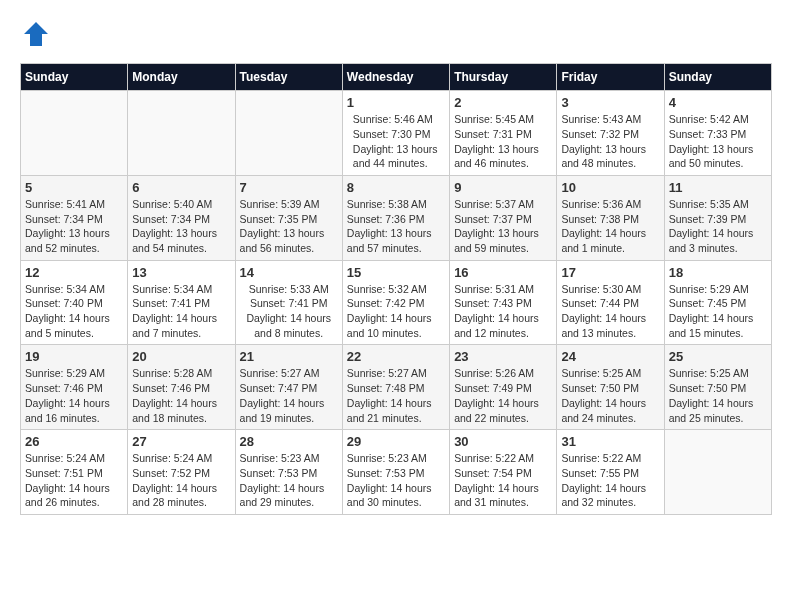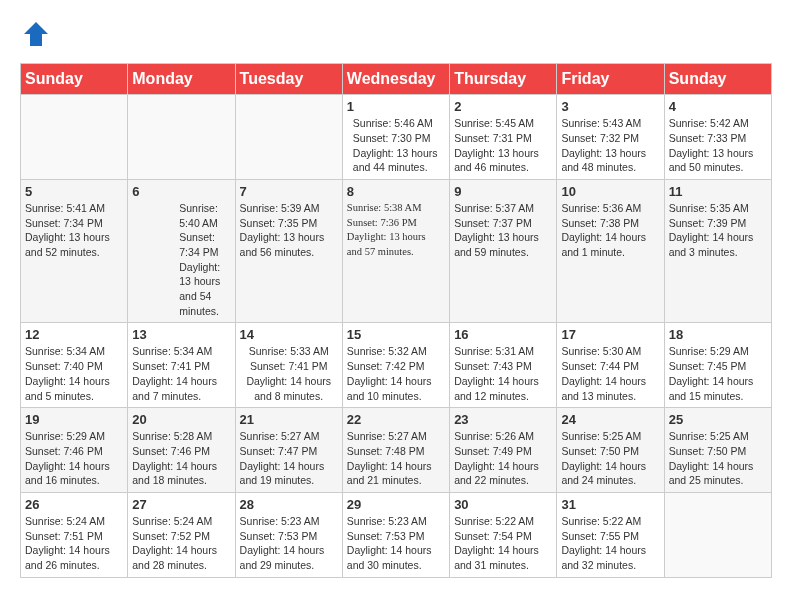--- a/index.html
+++ b/index.html
@@ -43,25 +43,25 @@
     .sub-title {
       font-size: 16px;
       color: #555;
     }
     .calendar {
       width: 100%;
       border-collapse: collapse;
       font-size: 11px;
     }
     .calendar thead tr th {
-      background: #ef4444;
+      background: #0f172a;
       color: #fff;
       padding: 6px 4px;
       text-align: left;
-      font-size: 16px;
+      font-size: 12px;
       font-weight: bold;
       border: 1px solid #ccc;
     }
     .calendar tbody tr td {
       border: 1px solid #ccc;
       vertical-align: top;
       padding: 4px;
       width: 107px;
       min-height: 80px;
       background: #fff;
@@ -155,35 +155,35 @@
       <tr>
         <td>
           <div class="day-number">5</div>
           <div class="day-info" style="white-space: pre-line;">Sunrise: 5:41 AM
 Sunset: 7:34 PM
 Daylight: 13 hours
 and 52 minutes.</div>
         </td>
         <td>
           <div class="day-number">6</div>
-          <div class="day-info" style="white-space: pre-line; margin-left: 47px;">Sunrise: 5:40 AM
+          <div class="day-info" style="white-space: pre-line;">Sunrise: 5:40 AM
 Sunset: 7:34 PM
 Daylight: 13 hours
 and 54 minutes.</div>
         </td>
         <td>
           <div class="day-number">7</div>
           <div class="day-info" style="white-space: pre-line;">Sunrise: 5:39 AM
 Sunset: 7:35 PM
 Daylight: 13 hours
 and 56 minutes.</div>
         </td>
         <td>
           <div class="day-number">8</div>
-          <div class="day-info" style="white-space: pre-line; font-family: Liberation Serif, serif;">Sunrise: 5:38 AM
+          <div class="day-info" style="white-space: pre-line;">Sunrise: 5:38 AM
 Sunset: 7:36 PM
 Daylight: 13 hours
 and 57 minutes.</div>
         </td>
         <td>
           <div class="day-number">9</div>
           <div class="day-info" style="white-space: pre-line;">Sunrise: 5:37 AM
 Sunset: 7:37 PM
 Daylight: 13 hours
 and 59 minutes.</div>

